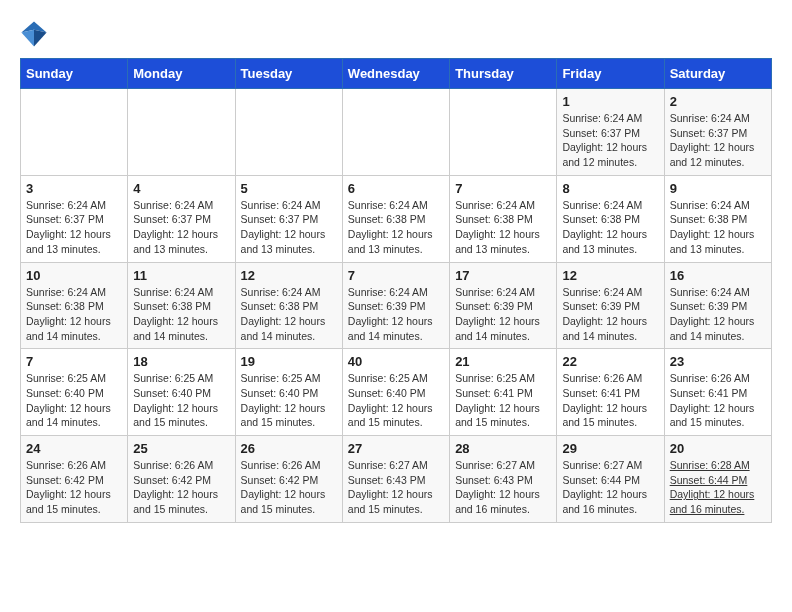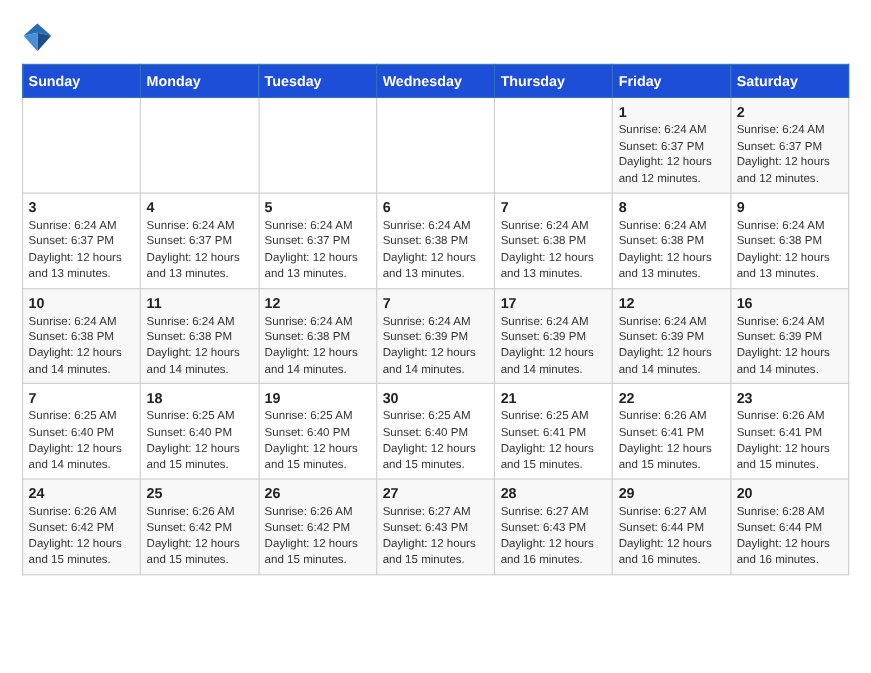--- a/index.html
+++ b/index.html
@@ -238,21 +238,21 @@
 Sunset: 6:40 PM
 Daylight: 12 hours and 15 minutes.</div>
         </td>
         <td>
           <div class="day-number">19</div>
           <div class="day-info" style="white-space: pre-line;">Sunrise: 6:25 AM
 Sunset: 6:40 PM
 Daylight: 12 hours and 15 minutes.</div>
         </td>
         <td>
-          <div class="day-number">30</div>
+          <div class="day-number">40</div>
           <div class="day-info" style="white-space: pre-line;">Sunrise: 6:25 AM
 Sunset: 6:40 PM
 Daylight: 12 hours and 15 minutes.</div>
         </td>
         <td>
           <div class="day-number">21</div>
           <div class="day-info" style="white-space: pre-line;">Sunrise: 6:25 AM
 Sunset: 6:41 PM
 Daylight: 12 hours and 15 minutes.</div>
         </td>
@@ -301,19 +301,19 @@
 Daylight: 12 hours and 16 minutes.</div>
         </td>
         <td>
           <div class="day-number">29</div>
           <div class="day-info" style="white-space: pre-line;">Sunrise: 6:27 AM
 Sunset: 6:44 PM
 Daylight: 12 hours and 16 minutes.</div>
         </td>
         <td>
           <div class="day-number">20</div>
-          <div class="day-info" style="white-space: pre-line;">Sunrise: 6:28 AM
+          <div class="day-info" style="white-space: pre-line; text-decoration: underline;">Sunrise: 6:28 AM
 Sunset: 6:44 PM
 Daylight: 12 hours and 16 minutes.</div>
         </td>
       </tr>
     </tbody>
 </table>
 
 </body></html>

